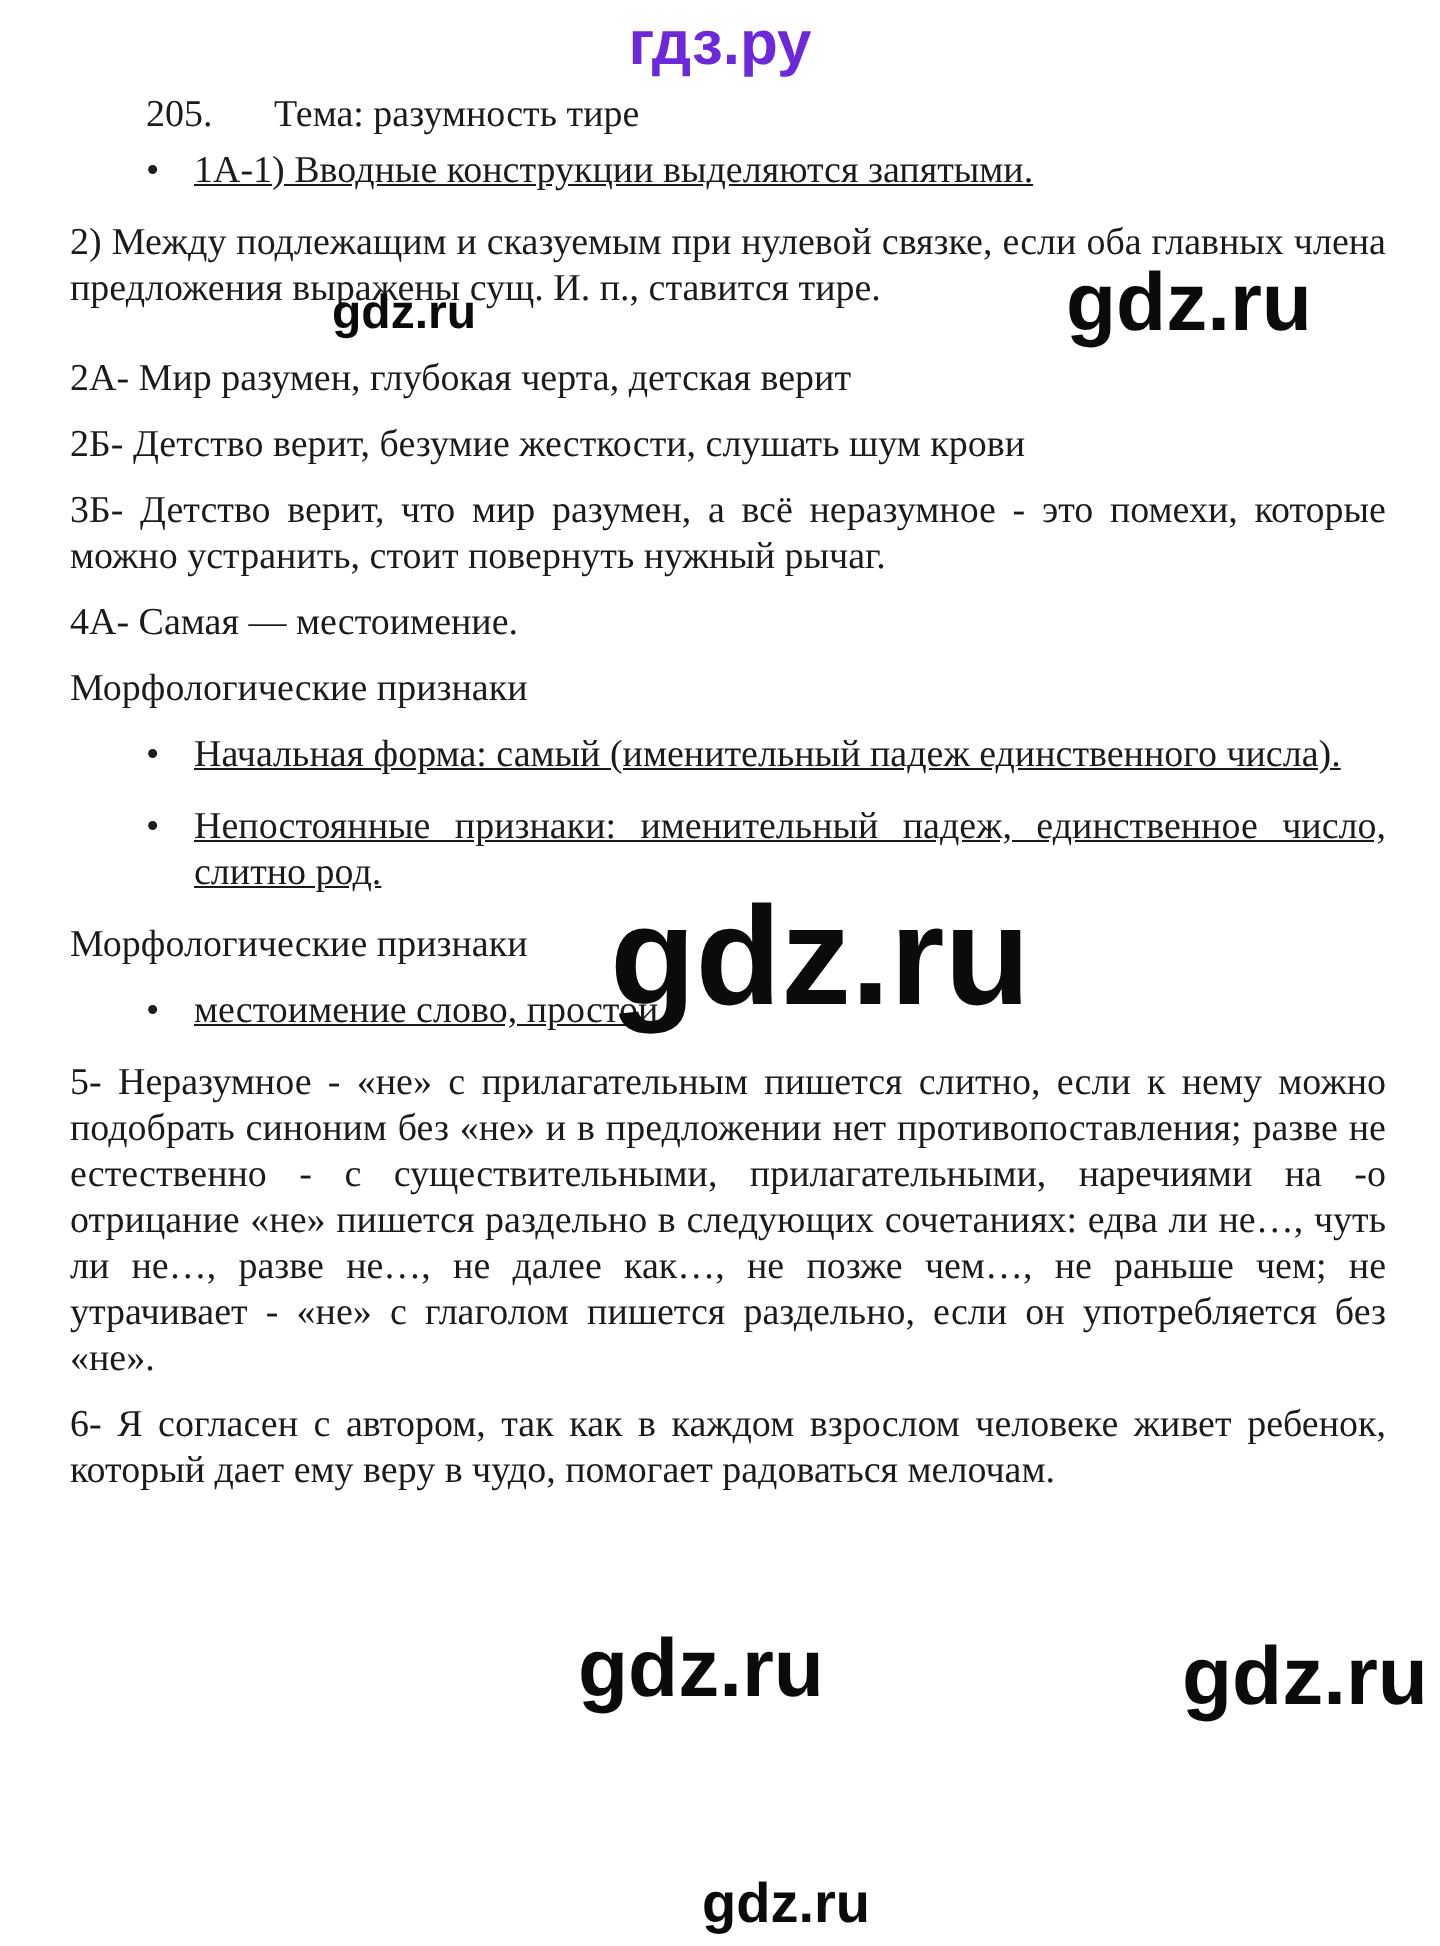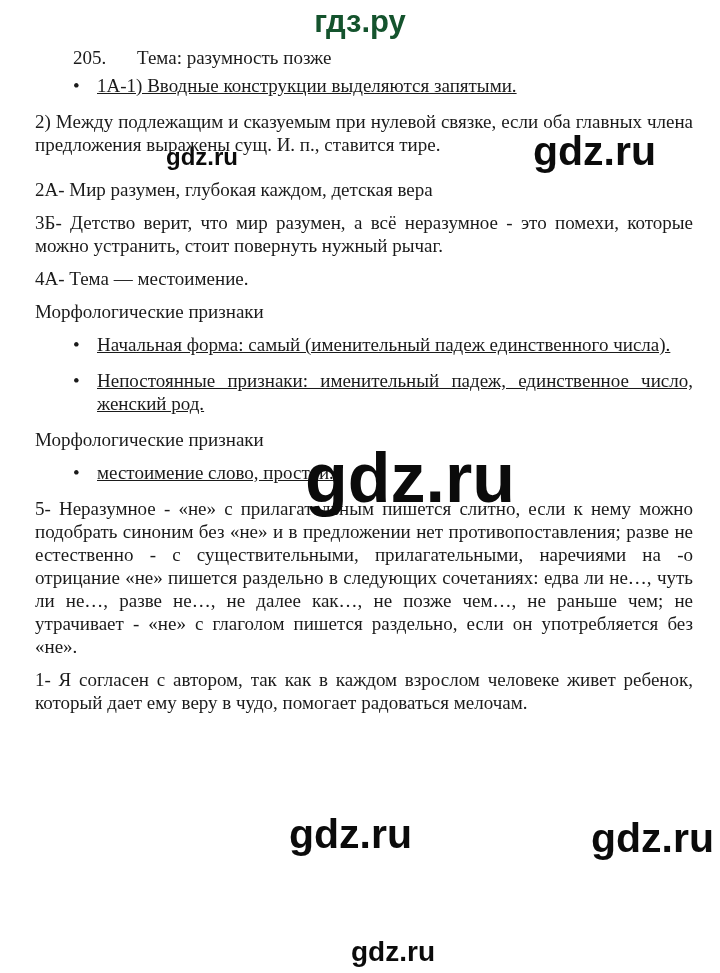--- a/index.html
+++ b/index.html
@@ -18,21 +18,21 @@
   }
   .site-header {
     position: absolute;
     top: 4px;
     left: 0;
     width: 100%;
     text-align: center;
     font-family: "Liberation Sans", sans-serif;
     font-weight: bold;
     font-size: 31px;
-    color: #14532d;
+    color: #6d28d9;
     letter-spacing: 0px;
   }
   .content {
     position: absolute;
     top: 46px;
     left: 35px;
     width: 658px;
     font-size: 19px;
     line-height: 23px;
   }
@@ -79,47 +79,48 @@
 </style>
 </head>
 <body>
 
 <div class="page">
 
   <div class="site-header">гдз.ру</div>
 
   <div class="content">
     <p class="title-line">
-      <span class="task-number">205.</span><span>Тема: разумность позже</span>
+      <span class="task-number">205.</span><span>Тема: разумность тире</span>
     </p>
     <div id="blocks-container">
         <div class="bullet">
           <span class="marker">•</span>
           <span class="bullet-text">1А-1) Вводные конструкции выделяются запятыми.</span>
         </div>
         <p class="para extra-gap">2) Между подлежащим и сказуемым при нулевой связке, если оба главных члена предложения выражены сущ. И. п., ставится тире.</p>
-        <p class="para">2А- Мир разумен, глубокая каждом, детская вера</p>
+        <p class="para">2А- Мир разумен, глубокая черта, детская верит</p>
+        <p class="para">2Б- Детство верит, безумие жесткости, слушать шум крови</p>
         <p class="para">3Б- Детство верит, что мир разумен, а всё неразумное - это помехи, которые можно устранить, стоит повернуть нужный рычаг.</p>
-        <p class="para">4А- Тема — местоимение.</p>
+        <p class="para">4А- Самая — местоимение.</p>
         <p class="para">Морфологические признаки</p>
         <div class="bullet">
           <span class="marker">•</span>
           <span class="bullet-text">Начальная форма: самый (именительный падеж единственного числа).</span>
         </div>
         <div class="bullet">
           <span class="marker">•</span>
-          <span class="bullet-text">Непостоянные признаки: именительный падеж, единственное число, женский род.</span>
+          <span class="bullet-text">Непостоянные признаки: именительный падеж, единственное число, слитно род.</span>
         </div>
         <p class="para">Морфологические признаки</p>
         <div class="bullet">
           <span class="marker">•</span>
           <span class="bullet-text">местоимение слово, простой.</span>
         </div>
         <p class="para">5- Неразумное - «не» с прилагательным пишется слитно, если к нему можно подобрать синоним без «не» и в предложении нет противопоставления; разве не естественно - с существительными, прилагательными, наречиями на -о отрицание «не» пишется раздельно в следующих сочетаниях: едва ли не…, чуть ли не…, разве не…, не далее как…, не позже чем…, не раньше чем; не утрачивает - «не» с глаголом пишется раздельно, если он употребляется без «не».</p>
-        <p class="para">1- Я согласен с автором, так как в каждом взрослом человеке живет ребенок, который дает ему веру в чудо, помогает радоваться мелочам.</p>
+        <p class="para">6- Я согласен с автором, так как в каждом взрослом человеке живет ребенок, который дает ему веру в чудо, помогает радоваться мелочам.</p>
       </div>
   </div>
 
   <div id="watermarks-layer">
       <div class="watermark" style="left: 133px; top: 147px; font-size: 24px;">gdz.ru</div>
       <div class="watermark" style="left: 500px; top: 134px; font-size: 41px;">gdz.ru</div>
       <div class="watermark" style="left: 272px; top: 448px; font-size: 70px;">gdz.ru</div>
       <div class="watermark" style="left: 256px; top: 817px; font-size: 41px;">gdz.ru</div>
       <div class="watermark" style="left: 558px; top: 821px; font-size: 41px;">gdz.ru</div>
       <div class="watermark" style="left: 318px; top: 940px; font-size: 28px;">gdz.ru</div>

